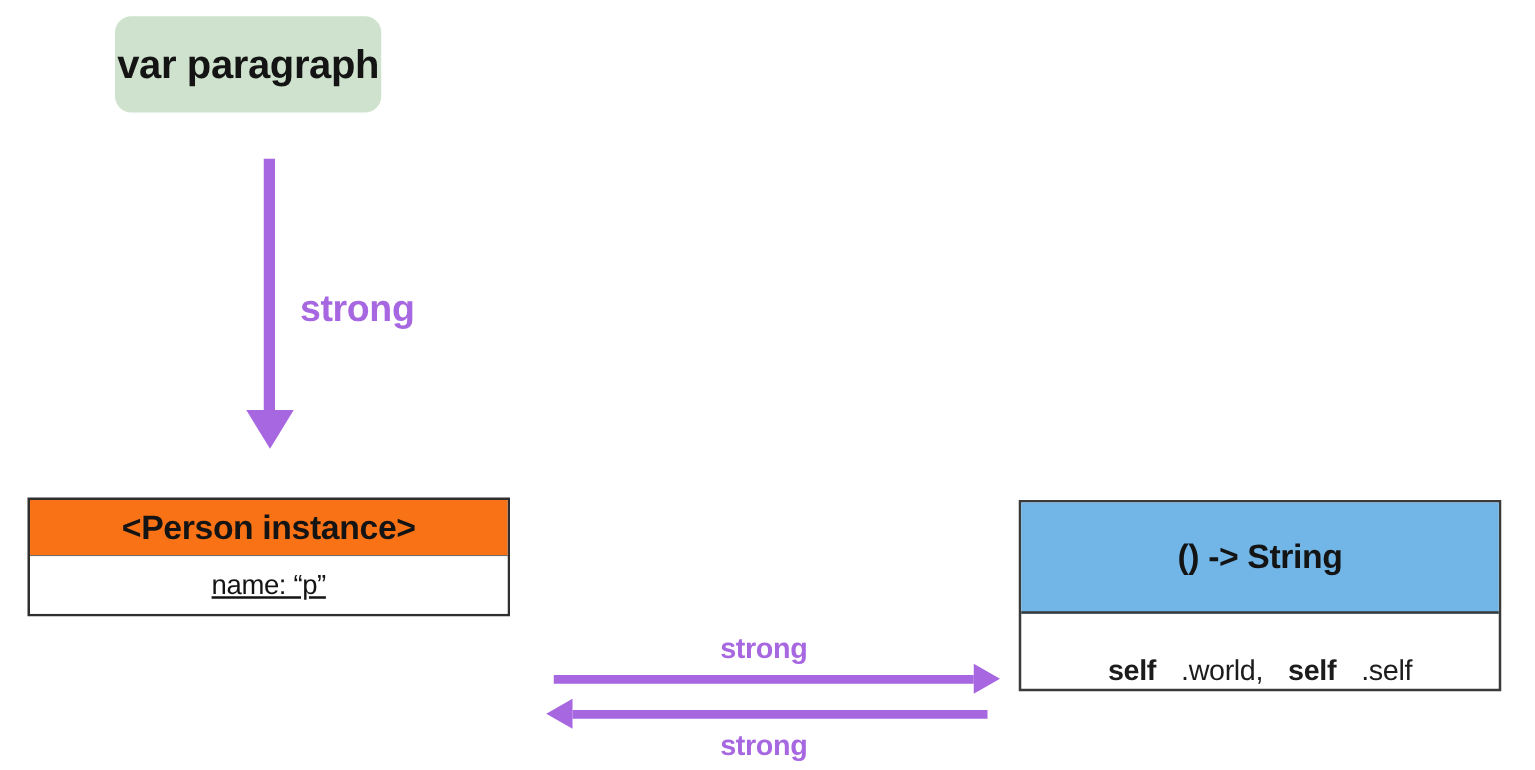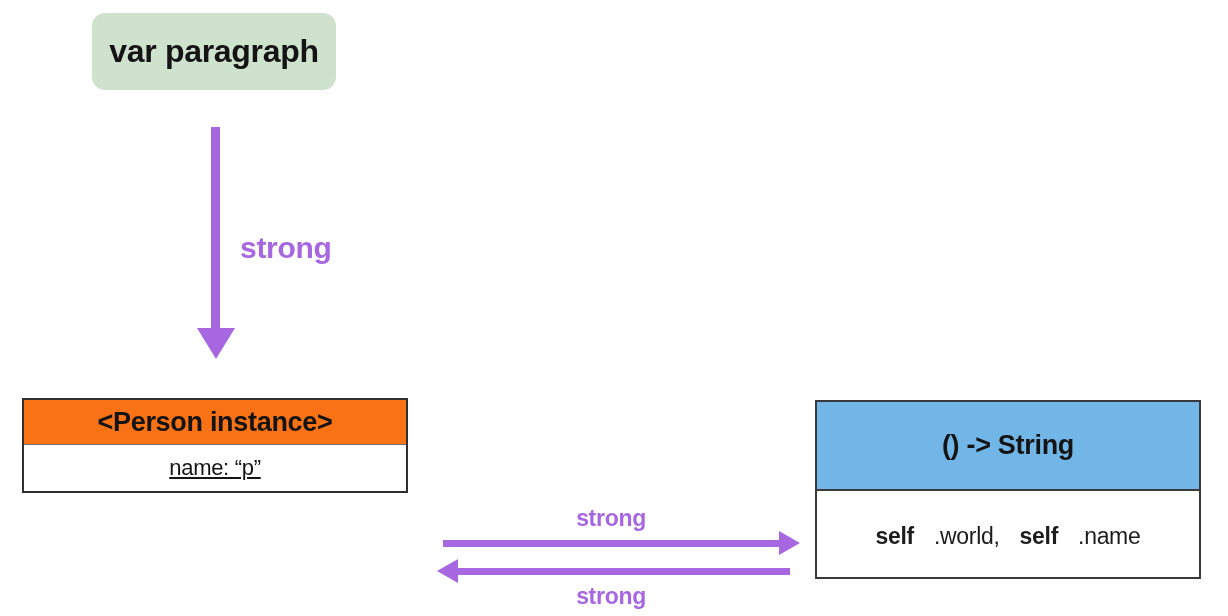--- a/index.html
+++ b/index.html
@@ -11,21 +11,21 @@
     font-family: "Liberation Sans", sans-serif;
     color: #141414;
     overflow: hidden;
     letter-spacing: -0.3px;
   }
 
   
   .var-box {
     position: absolute;
     left: 92px; top: 13px;
-    width: 244px; height: 77px;
+    width: 213px; height: 77px;
     background: #cfe2cd;
     border-radius: 13px;
     display: flex; align-items: center; justify-content: center;
     font-weight: 700;
     font-size: 32px;
   }
 
   
   .v-shaft {
     position: absolute;
@@ -74,21 +74,21 @@
     border-bottom: 1px solid #9b9b9b;
     background: #ffffff;
     text-decoration: underline;
   }
   .person .row:last-child { border-bottom: none; height: 46px; }
 
   
   .closure {
     position: absolute;
     left: 815px; top: 400px;
-    width: 386px; height: 179px;
+    width: 386px; height: 153px;
     border: 2px solid #3a3a3a;
     background: #ffffff;
     box-sizing: border-box;
   }
   .closure .hdr {
     height: 89px;
     background: #72b6e8;
     display: flex; align-items: center; justify-content: center;
     font-weight: 700;
     font-size: 27px;
@@ -160,21 +160,21 @@
     <div class="hdr">&lt;Person instance&gt;</div>
     <div class="row">name: “p”</div>
   </div>
 
   <div class="closure">
     <div class="hdr">() -&gt; String</div>
     <div class="body">
         <span class="b">self</span>
         <span>.world, </span>
         <span class="b">self</span>
-        <span>.name</span>
+        <span>.self</span>
       </div>
   </div>
 
   <div class="h-label top">strong</div>
   <div class="h-shaft-right"></div>
   <div class="h-head-right"></div>
 
   <div class="h-shaft-left"></div>
   <div class="h-head-left"></div>
   <div class="h-label bottom">strong</div>

